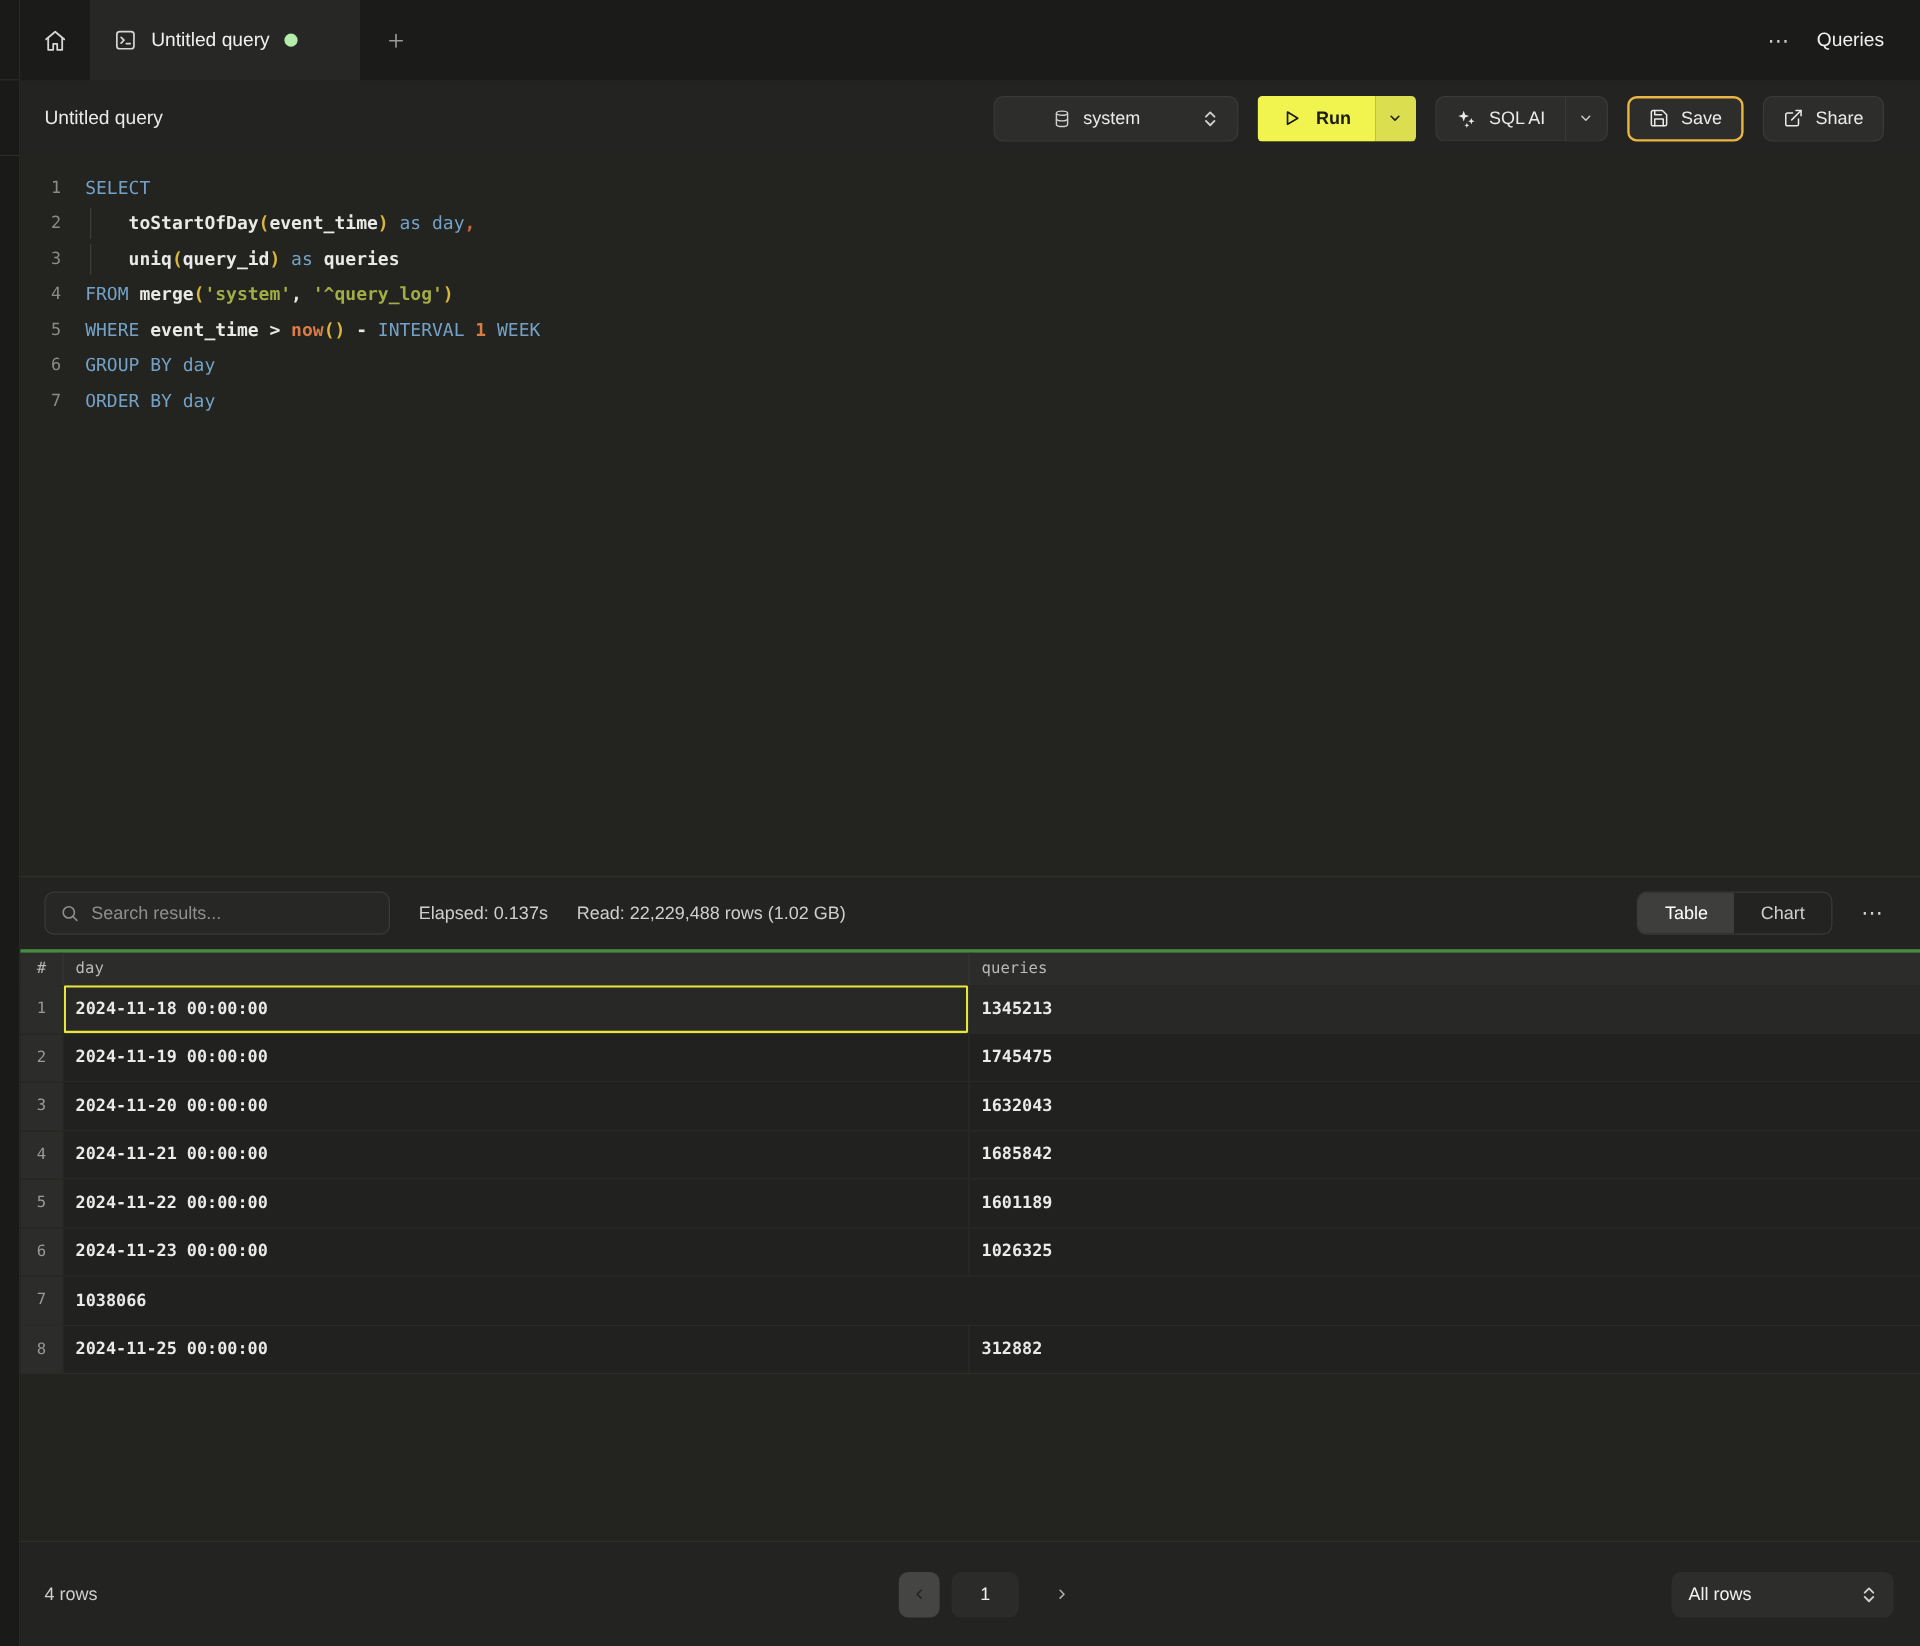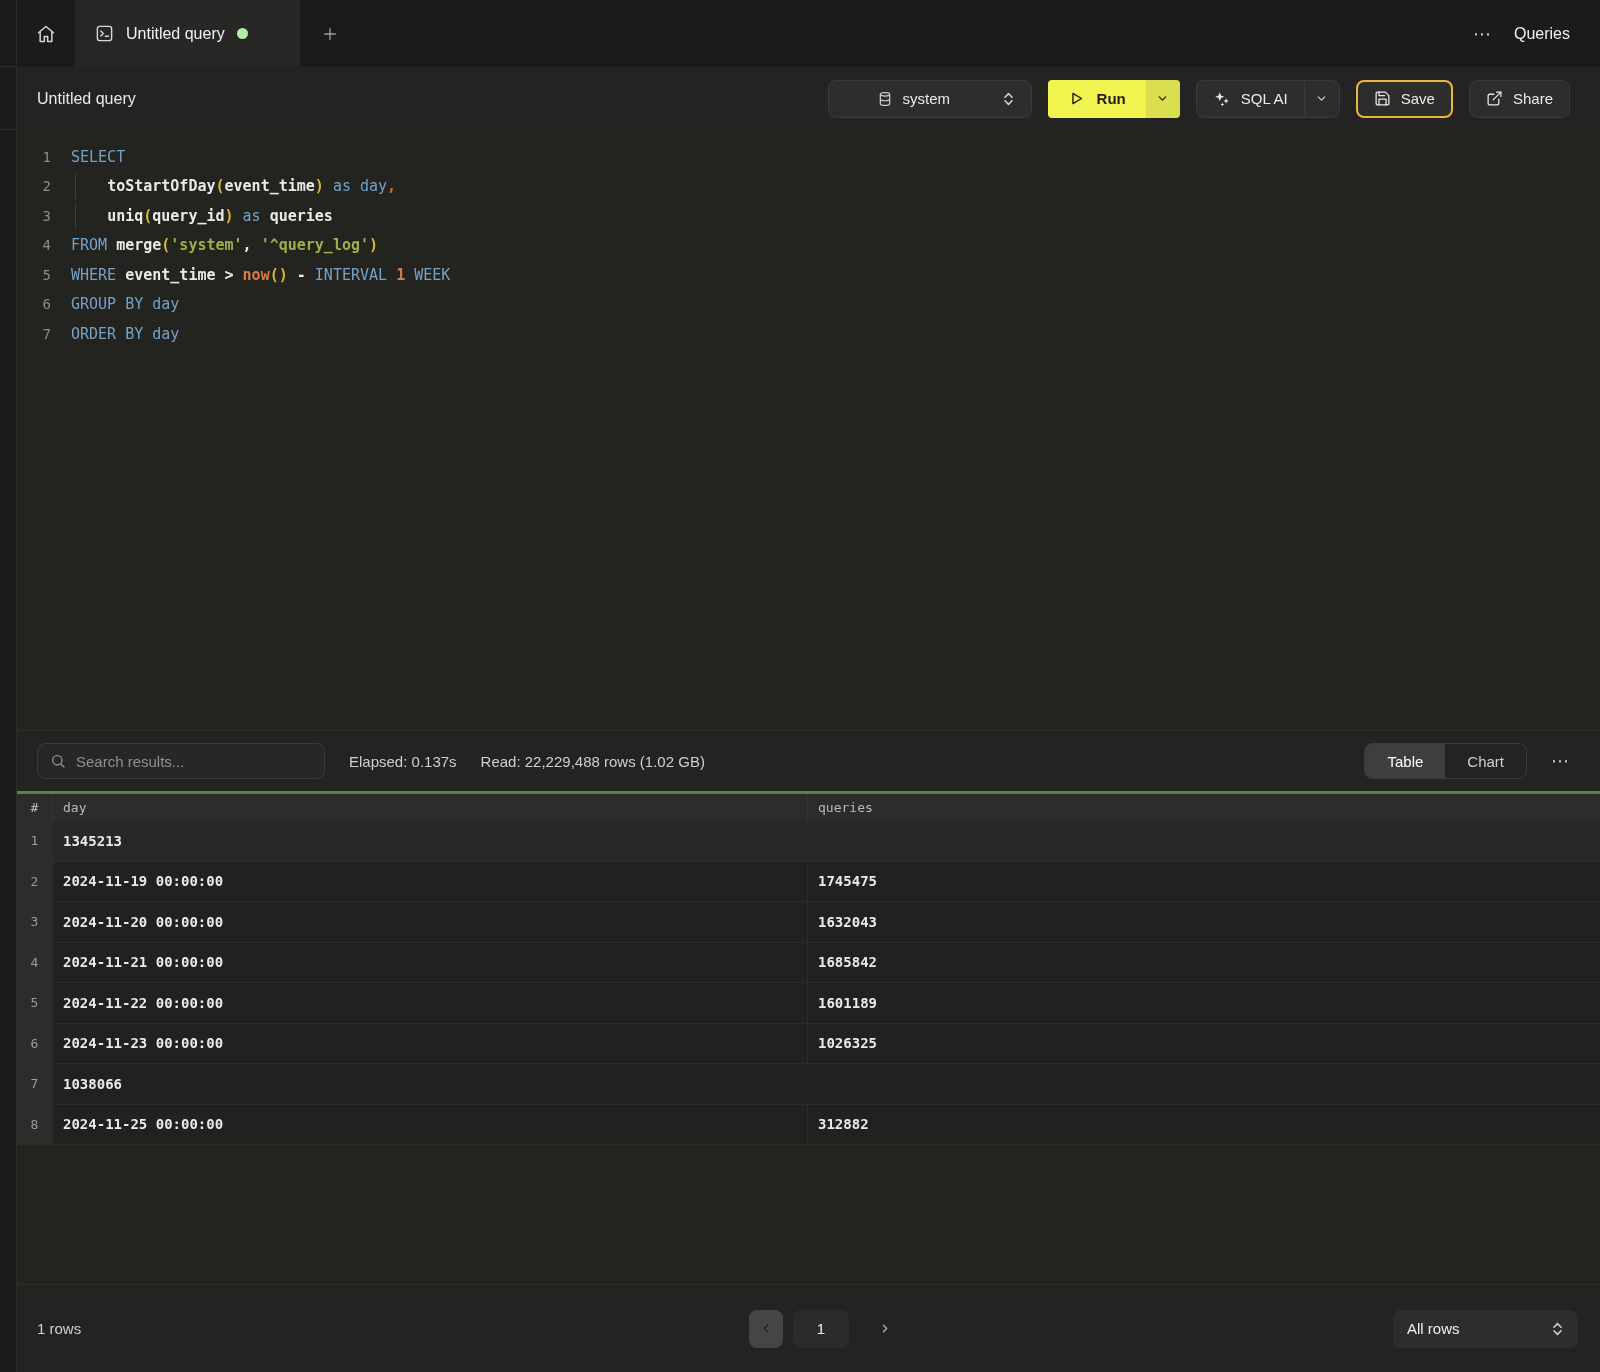--- a/index.html
+++ b/index.html
@@ -285,20 +285,21 @@
 
       <div class="grid-row thead">
         <div class="th-num">#</div>
         <div class="th-cell">day</div>
         <div class="th-cell">queries</div>
       </div>
 
       <div class="tbody">
           <div class="grid-row trow selected">
             <div class="row-num">1</div>
+            <div class="cell sel">2024-11-18 00:00:00</div>
             <div class="cell">1345213</div>
           </div>
           <div class="grid-row trow">
             <div class="row-num">2</div>
             <div class="cell">2024-11-19 00:00:00</div>
             <div class="cell">1745475</div>
           </div>
           <div class="grid-row trow">
             <div class="row-num">3</div>
             <div class="cell">2024-11-20 00:00:00</div>
@@ -326,21 +327,21 @@
           <div class="grid-row trow">
             <div class="row-num">8</div>
             <div class="cell">2024-11-25 00:00:00</div>
             <div class="cell">312882</div>
           </div>
         </div>
 
       <div class="table-filler"></div>
 
       <div class="rfooter">
-        <span class="rowcount">1 rows</span>
+        <span class="rowcount">4 rows</span>
         <div class="pager">
           <div class="pg-prev">
             <span>
               <svg width="13" height="13" viewBox="0 0 24 24" fill="none" stroke="currentColor" stroke-width="2.4" stroke-linecap="round" stroke-linejoin="round">
                   <polyline points="14 6 8 12 14 18"></polyline>
                 </svg>
             </span>
           </div>
           <div class="pg-num">1</div>
           <div class="pg-next">

